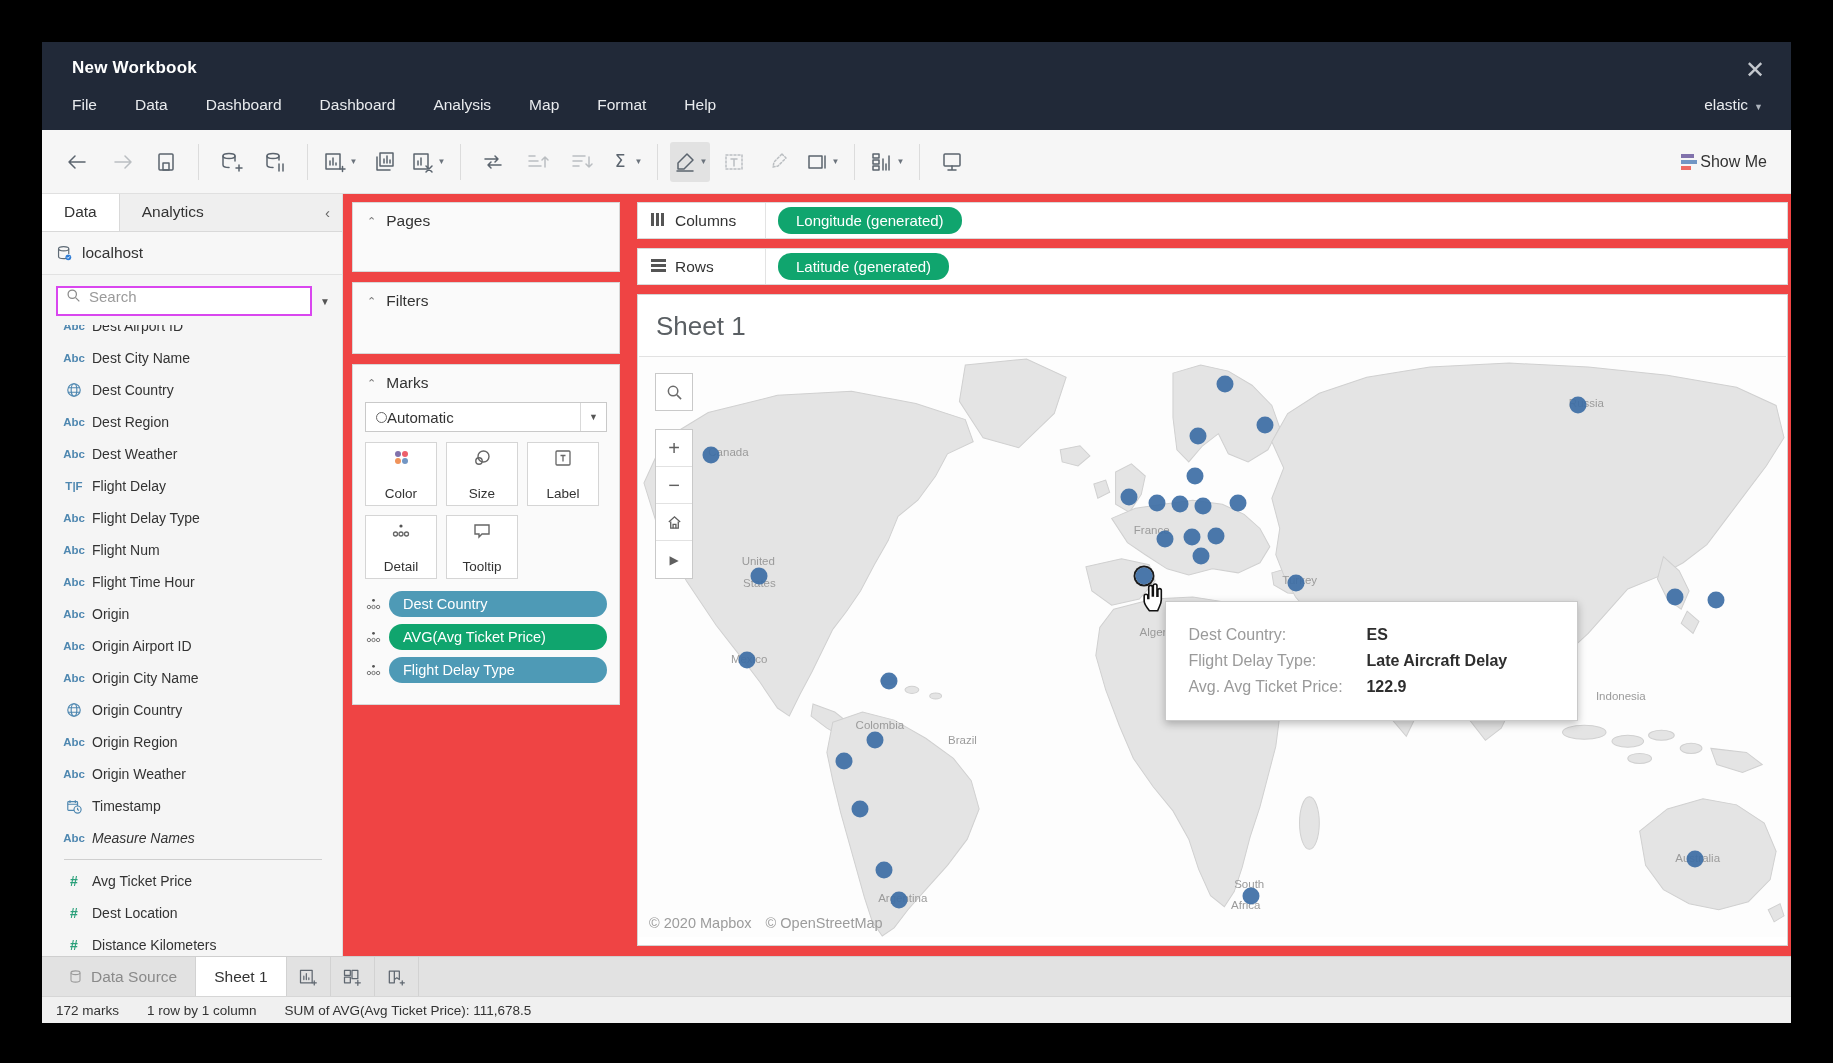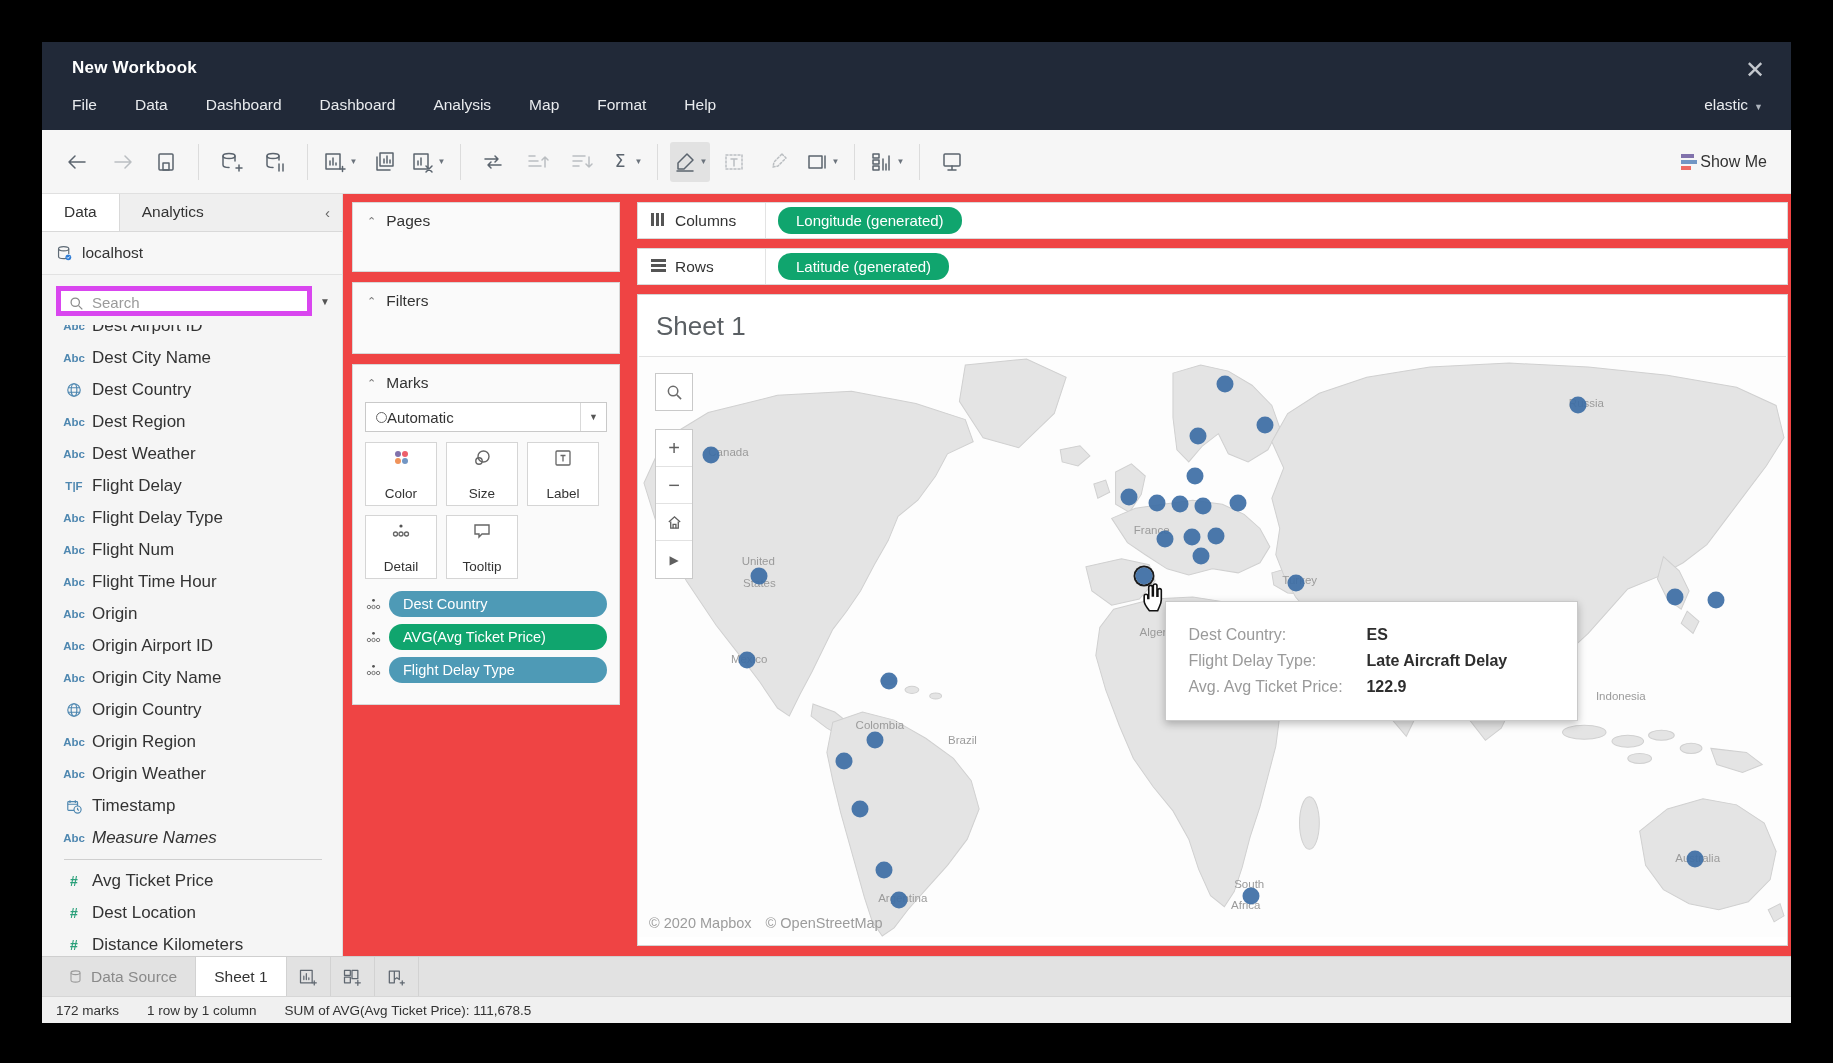--- a/index.html
+++ b/index.html
@@ -33,31 +33,31 @@
   
   #sidebar { flex:0 0 301px; background:#f5f5f5; border-right:1px solid #ddd; display:flex; flex-direction:column; min-height:0; }
   #side-tabs { display:flex; align-items:stretch; height:38px; border-bottom:1px solid #d9d9d9; background:#efefef; }
   .side-tab { display:flex; align-items:center; padding:0 22px; font-size:15.5px; color:#333; cursor:pointer; }
   .side-tab.active { background:#fff; border-right:1px solid #d9d9d9; }
   #collapse-pane { margin-left:auto; display:flex; align-items:center; padding:0 12px; color:#666; font-size:15px; cursor:pointer; }
   #connection-row { display:flex; align-items:center; gap:9px; height:44px; padding:0 14px; border-bottom:1px solid #e2e2e2; background:#f7f7f7; }
   #connection-row svg { width:17px; height:17px; }
   #connection-name { font-size:15.5px; color:#333; }
   #search-row { display:flex; align-items:center; padding:11px 10px 9px 14px; gap:6px; }
-  #search-box { flex:1; display:flex; align-items:flex-end; gap:8px; height:30px; border:5px solid #d946ef; background:#fff; padding:0 8px; }
+  #search-box { flex:1; display:flex; align-items:flex-start; gap:8px; height:30px; border:2px solid #d946ef; background:#fff; padding:0 8px; }
   #search-box svg { width:15px; height:15px; flex:0 0 auto; }
   #search-input { border:none; outline:none; width:100%; font-size:15px; color:#333; font-family:"Liberation Sans",sans-serif; background:transparent; }
   #search-input::placeholder { color:#9a9a9a; }
   #search-caret { color:#555; font-size:10px; padding:0 2px; cursor:pointer; }
   #field-list { flex:1 1 auto; overflow:hidden; padding:0 0 0 6px; }
   .field-row { display:flex; align-items:center; height:32px; padding-left:8px; cursor:pointer; }
   .field-icon { width:36px; flex:0 0 36px; text-align:center; font-size:11.5px; font-weight:bold; color:#4e87b0; }
   .field-icon.green { color:#2aa07a; font-size:14px; }
   .field-icon svg { width:16px; height:16px; vertical-align:middle; }
-  .field-label { font-size:17px; color:#333; white-space:nowrap; }
+  .field-label { font-size:14px; color:#333; white-space:nowrap; }
   .field-label.italic { font-style:italic; }
   .fields-divider { height:1px; background:#cfcfcf; margin:5px 20px 5px 16px; }
 
   
   #cards-col { flex:0 0 285px; padding:8px 8px 8px 9px; display:flex; flex-direction:column; gap:10px; }
   .card { background:#fafafa; border:1px solid #d8d8d8; }
   .card-header { display:flex; align-items:center; gap:10px; padding:9px 12px 6px 14px; font-size:15.5px; color:#333; }
   .card-caret { color:#777; font-size:11px; }
   #pages-card { height:70px; }
   #filters-card { height:72px; }

